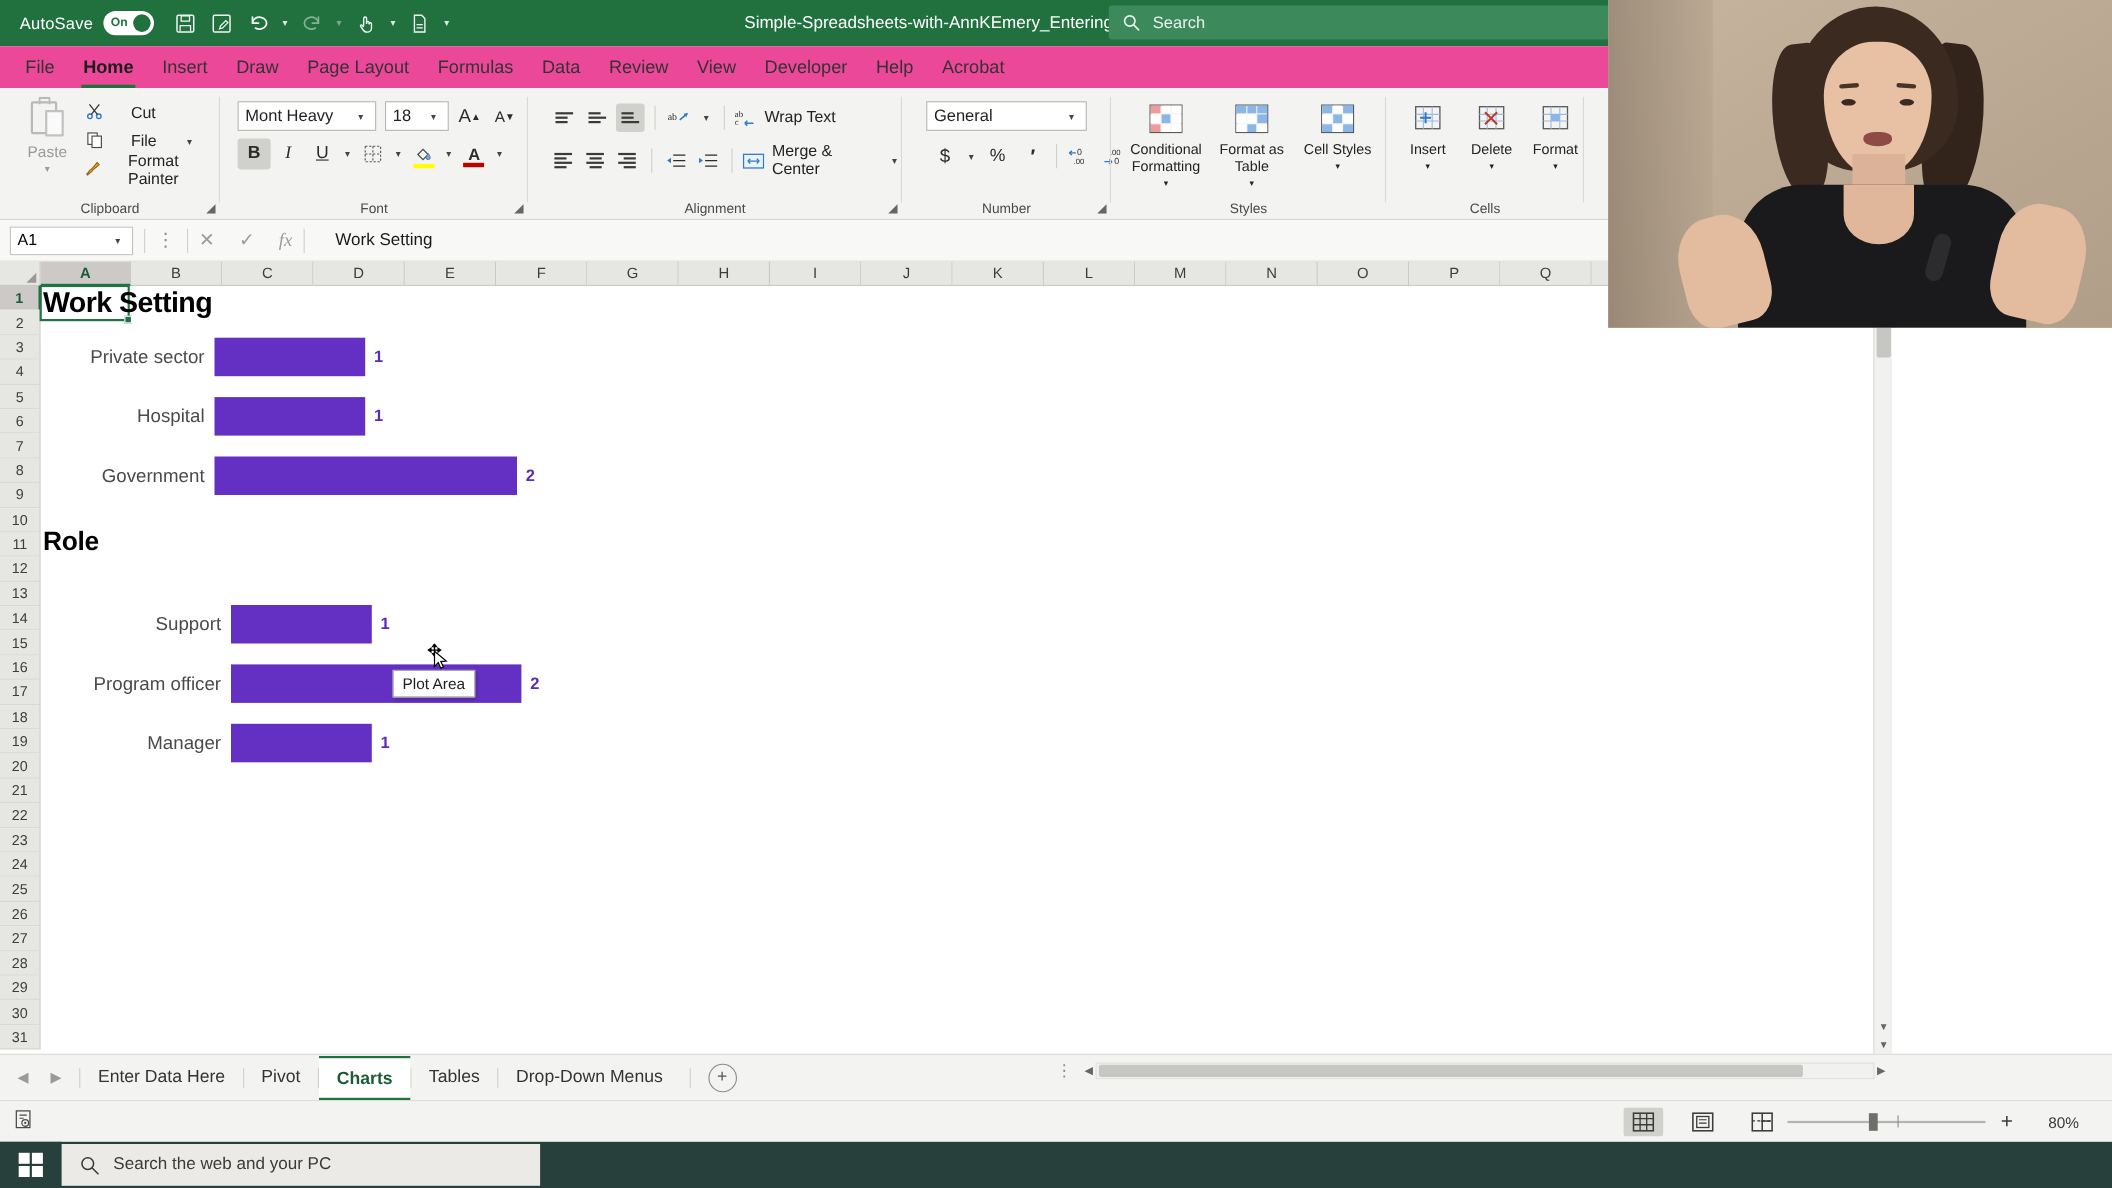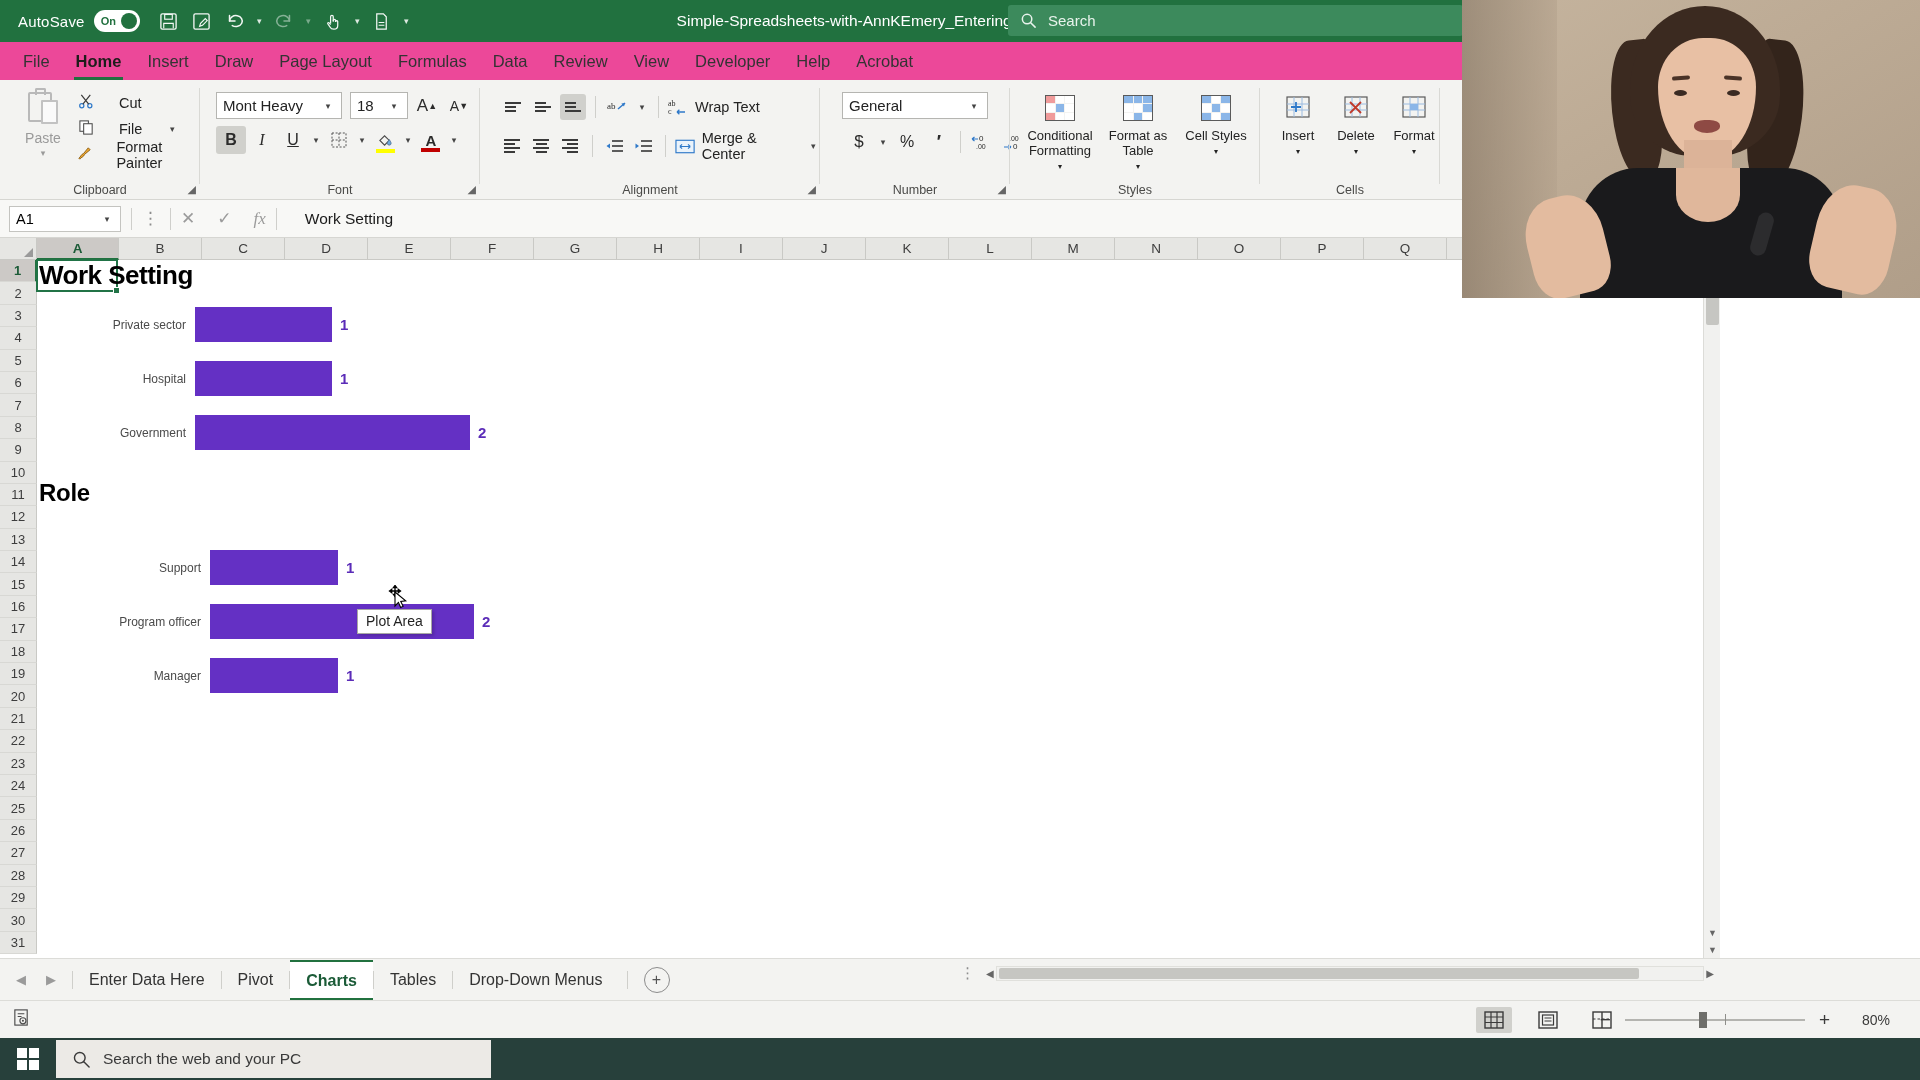--- a/index.html
+++ b/index.html
@@ -194,21 +194,21 @@
     font-size:26px; font-weight:bold; color:#000; letter-spacing:-0.5px;
     white-space:nowrap; font-family:"Liberation Sans", sans-serif;
   }
   .rolehead {
     position:absolute; left:2px; font-size:24px; font-weight:bold; color:#000;
     letter-spacing:-0.3px;
   }
 
   .bar-row { position:absolute; display:flex; align-items:center; }
   .bar-label {
-    position:absolute; right:100%; margin-right:9px; font-size:12px;
+    position:absolute; right:100%; margin-right:9px; font-size:17px;
     color:#4a4a4a; white-space:nowrap;
   }
   .bar { height:35px; }
   .bar-val {
     position:absolute; left:100%; margin-left:8px; font-size:15px;
     font-weight:bold; white-space:nowrap;
   }
 
   .tooltip {
     position:absolute; background:#fff; border:1px solid #a8a8a4;

